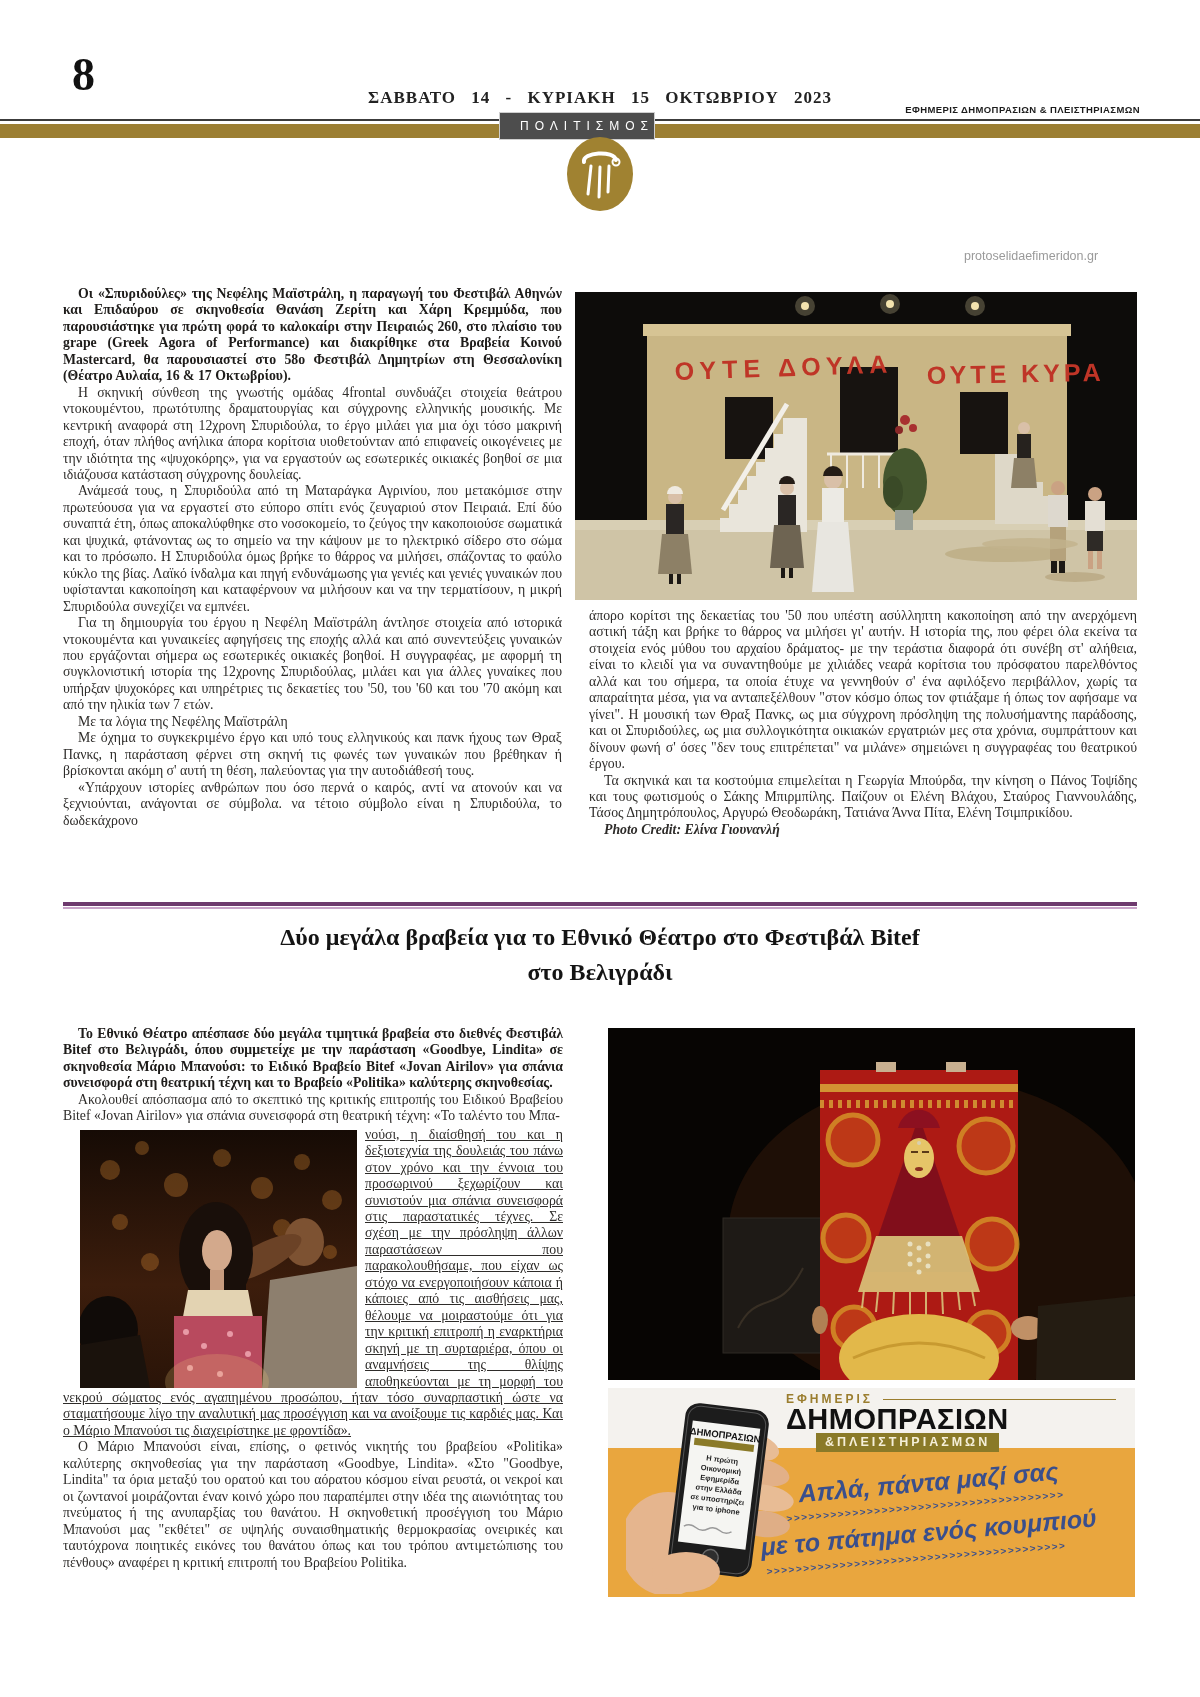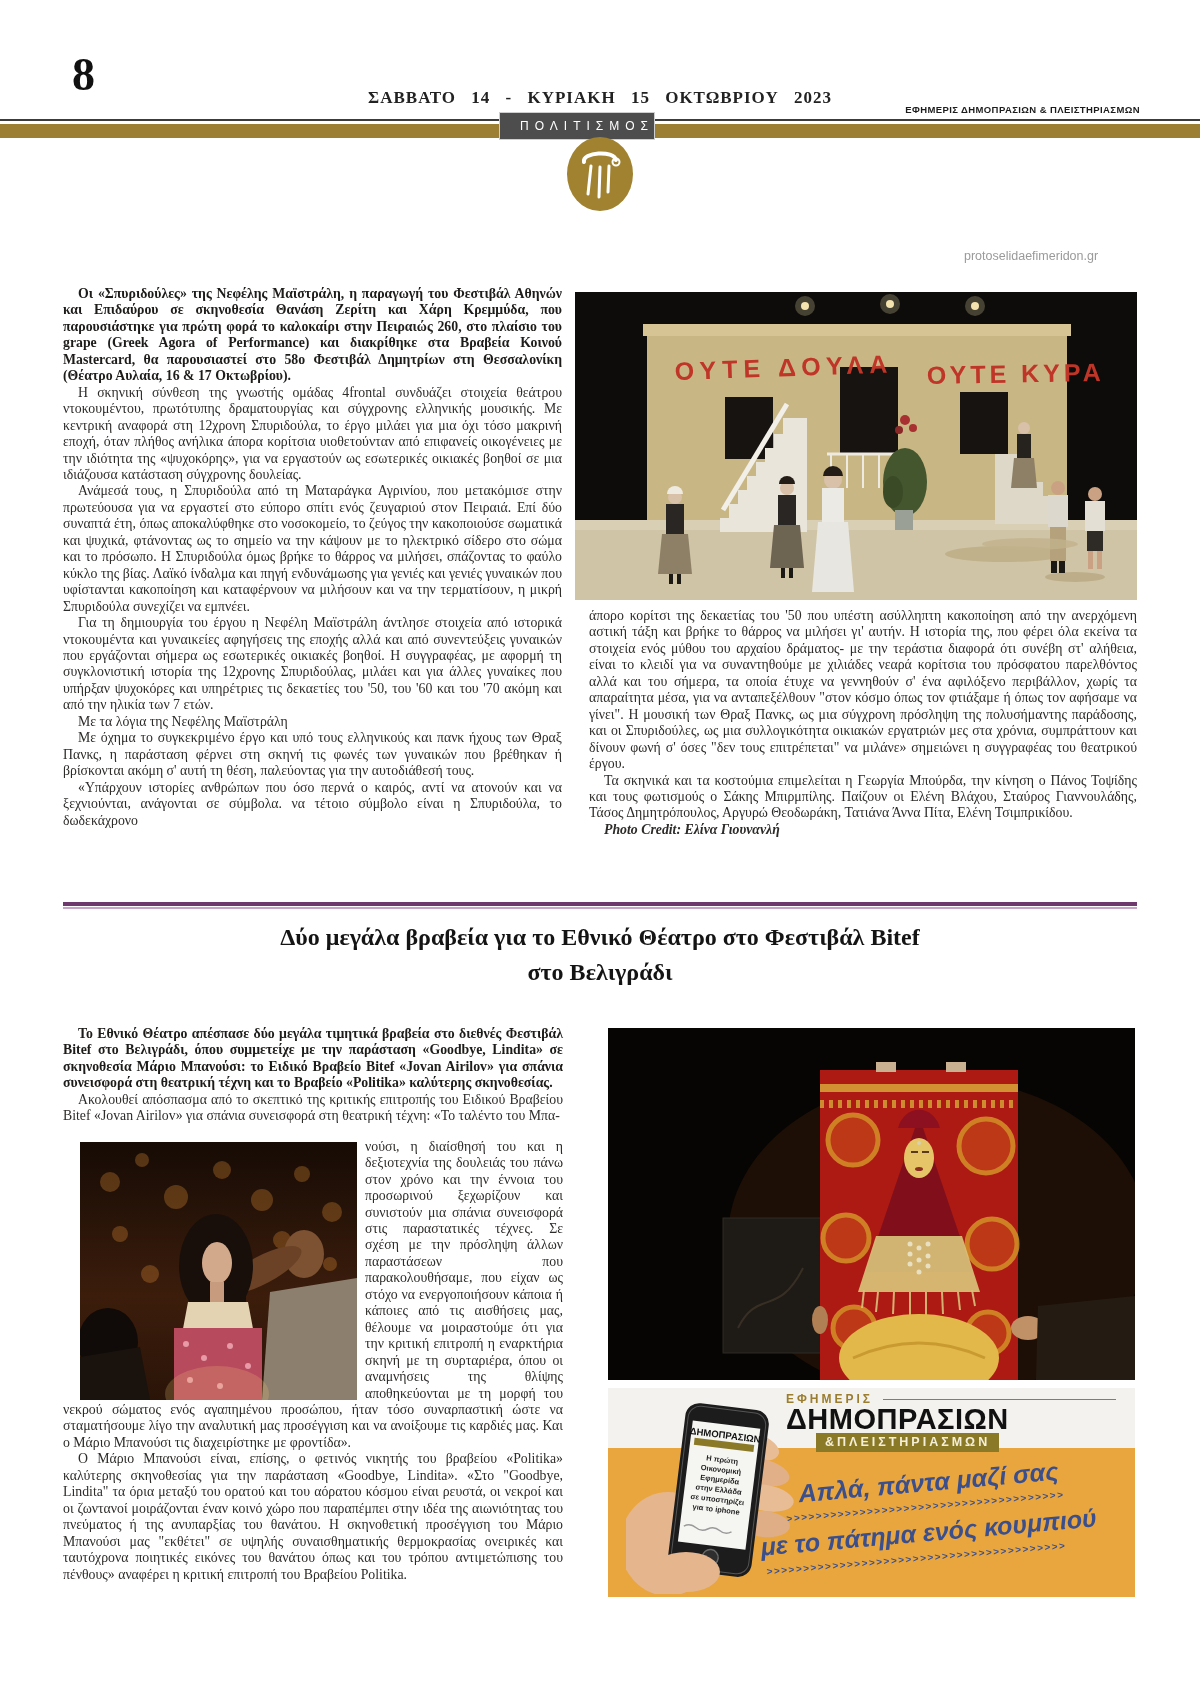--- a/index.html
+++ b/index.html
@@ -34,21 +34,21 @@
   .a1-right{position:absolute;left:589px;top:608px;width:548px;}
   .byline{font-style:italic;font-weight:bold;}
   .credit{font-style:italic;font-weight:bold;}
 
   
   .divider{position:absolute;left:63px;top:902px;width:1074px;height:4px;background:#6e3a6e;}
   .divider:after{content:"";position:absolute;left:0;top:5px;width:100%;height:2px;background:#c9a4c9;}
   .headline2{position:absolute;left:63px;top:920px;width:1074px;margin:0;text-align:center;
              font-size:24px;line-height:35px;font-weight:bold;color:#141414;}
   .a2-left{position:absolute;left:63px;top:1026px;width:500px;}
-  .a2-flow{margin-top:14px;}
+  .a2-flow{margin-top:2px;text-decoration:underline;}
   .photo2{float:left;margin:3px 8px 2px 17px;}
   .a2-final{margin-top:3px;}
   .photo3{position:absolute;left:608px;top:1028px;}
 
   
   .ad{position:absolute;left:608px;top:1388px;width:527px;height:209px;overflow:hidden;
       font-family:"Liberation Sans","DejaVu Sans",sans-serif;}
   .ad-top{position:absolute;left:0;top:0;width:527px;height:60px;background:#f4f2ee;}
   .ad-bottom{position:absolute;left:0;top:60px;width:527px;height:149px;background:#e9a63e;}
   .ad-logo{position:absolute;left:178px;top:4px;width:330px;}

